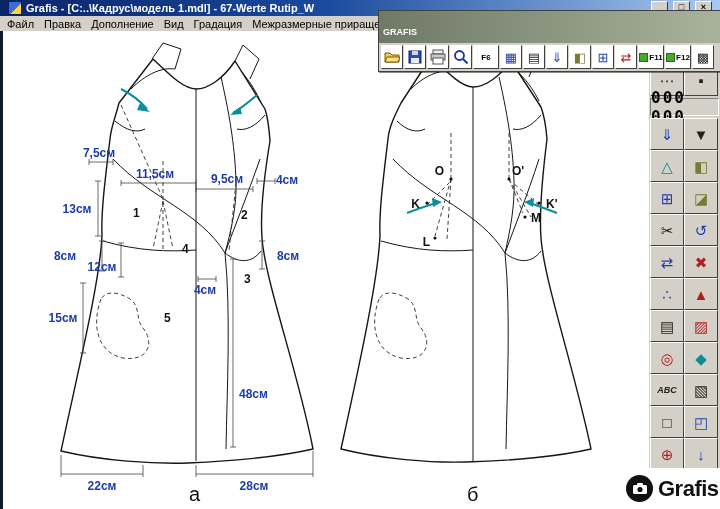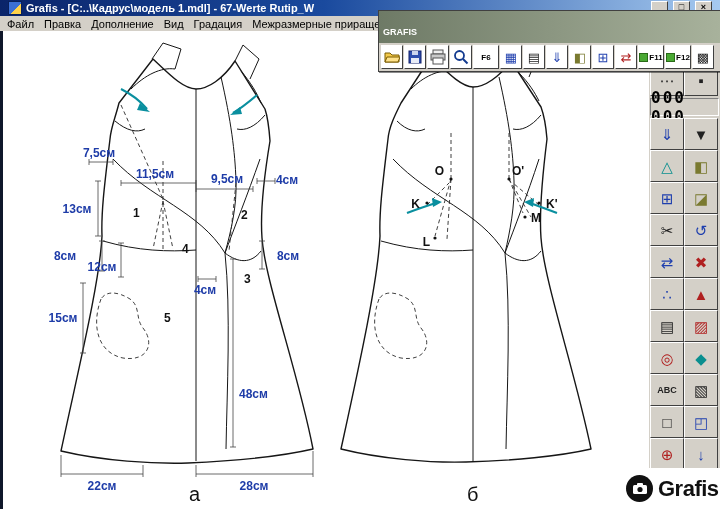--- a/index.html
+++ b/index.html
@@ -40,21 +40,21 @@
   .sbtn{width:34px;height:32px;background:#d4d0c8;border:1px solid;
         border-color:#fff #404040 #404040 #fff;display:flex;align-items:center;
         justify-content:center;font-size:15px;padding:0;margin:0;}
   .counter{width:68px;height:16px;background:#d4d0c8;border:1px solid;
            border-color:#808080 #fff #fff #808080;font-family:"DejaVu Sans Mono",monospace;
            font-size:16px;font-weight:bold;color:#000;display:flex;align-items:center;
            justify-content:center;letter-spacing:2px;margin:2px 0;}
   .g{line-height:1;}
   .g.blue{color:#1f3fae}.g.teal{color:#0a8f8f}.g.red{color:#b02020}
   .g.olive{color:#7a7a30}.g.dark{color:#222}
-  .g.sm{font-size:9px;font-weight:bold;}
+  .g.sm{font-size:9px;font-weight:bold;font-style:italic;}
   
   .toolwin{position:absolute;left:378px;top:10px;width:342px;z-index:30;
            border:1px solid #404040;box-shadow:1px 1px 0 rgba(0,0,0,.45);background:#d4d0c8;}
   .toolwin .tbar{height:13px;background:linear-gradient(90deg,#6e7a66,#a8b29c);
                  color:#fff;font-size:9px;font-weight:bold;padding:16px 4px;box-sizing:border-box;}
   .toolwin .tbody{display:flex;gap:1px;padding:2px;align-items:center;}
   .tbtn{width:22px;height:24px;background:#ffffff;border:1px solid;
         border-color:#fff #404040 #404040 #fff;display:flex;align-items:center;
         justify-content:center;font-size:13px;padding:0;}
   .tbtn.fkey{width:26px;font-size:8px;font-weight:bold;gap:1px;}

